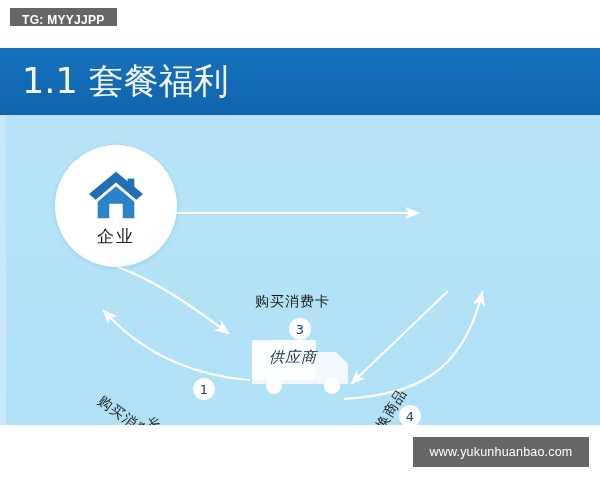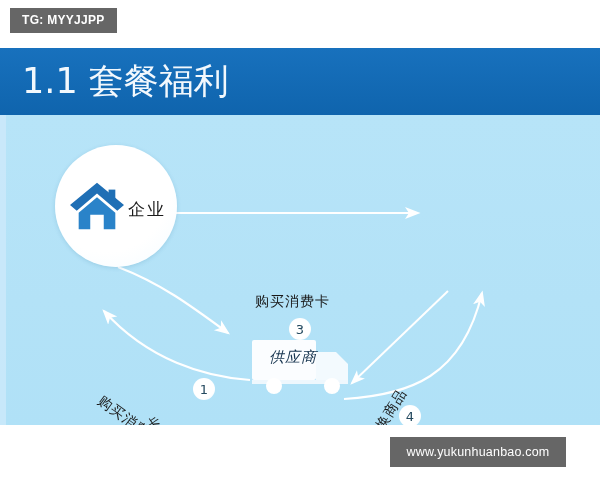--- a/index.html
+++ b/index.html
@@ -18,21 +18,21 @@
   
   .tg-badge {
     position: absolute;
     left: 10px;
     top: 8px;
     background: #666666;
     color: #ffffff;
     font-size: 12px;
     font-weight: bold;
     letter-spacing: 0.3px;
-    padding: 6px 12px 7px 12px;
+    padding: 6px 12px 0 12px;
     line-height: 1;
     white-space: nowrap;
   }
 
   
   .title-band {
     position: absolute;
     left: 0;
     top: 48px;
     width: 600px;
@@ -85,20 +85,21 @@
   
   .node {
     position: absolute;
     width: 122px;
     height: 122px;
     border-radius: 50%;
     background: #ffffff;
     background: radial-gradient(circle at 42% 36%, #ffffff 60%, #f4fbff 100%);
     box-shadow: 0 1px 4px rgba(40,110,150,0.18);
     display: flex;
+    flex-direction: column;
     align-items: center;
     justify-content: center;
   }
   .node-enterprise { left: 55px; top: 30px; }
   .node-employee   { left: 438px; top: 30px; }
   .node .glyph {
     width: 62px;
     height: 54px;
     display: block;
   }
@@ -165,21 +166,21 @@
   .lbl-3 { left: 255px; top: 179px; }
   .lbl-4 { left: 365px; top: 322px; transform: rotate(-58deg); transform-origin: left top; }
 
   .badge-1 { left: 193px; top: 263px; }
   .badge-3 { left: 289px; top: 203px; }
   .badge-4 { left: 399px; top: 290px; }
 
   
   .footer-url {
     position: absolute;
-    left: 390px;
+    left: 413px;
     top: 437px;
     width: 176px;
     height: 30px;
     background: #666666;
     color: #ffffff;
     font-size: 12.5px;
     display: flex;
     align-items: center;
     justify-content: center;
     letter-spacing: 0.2px;

